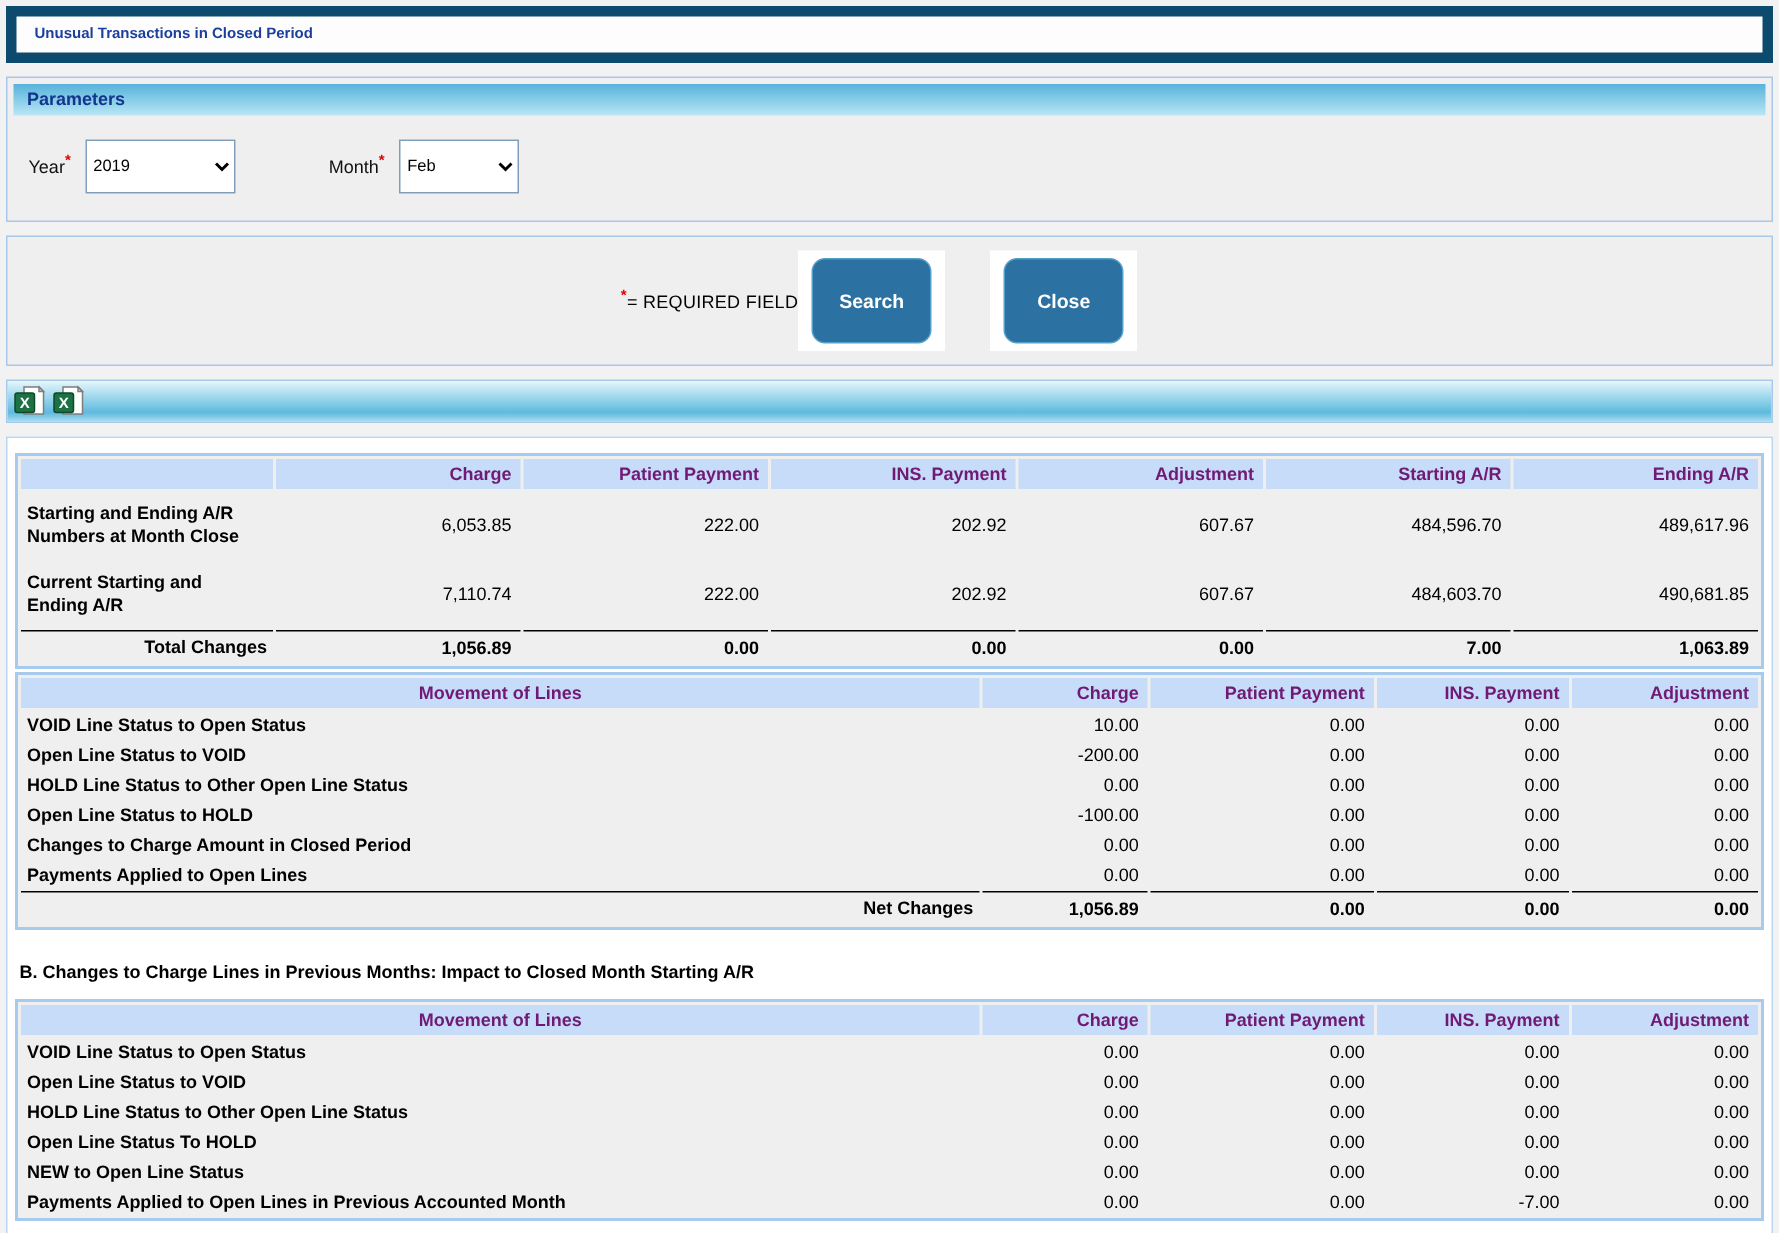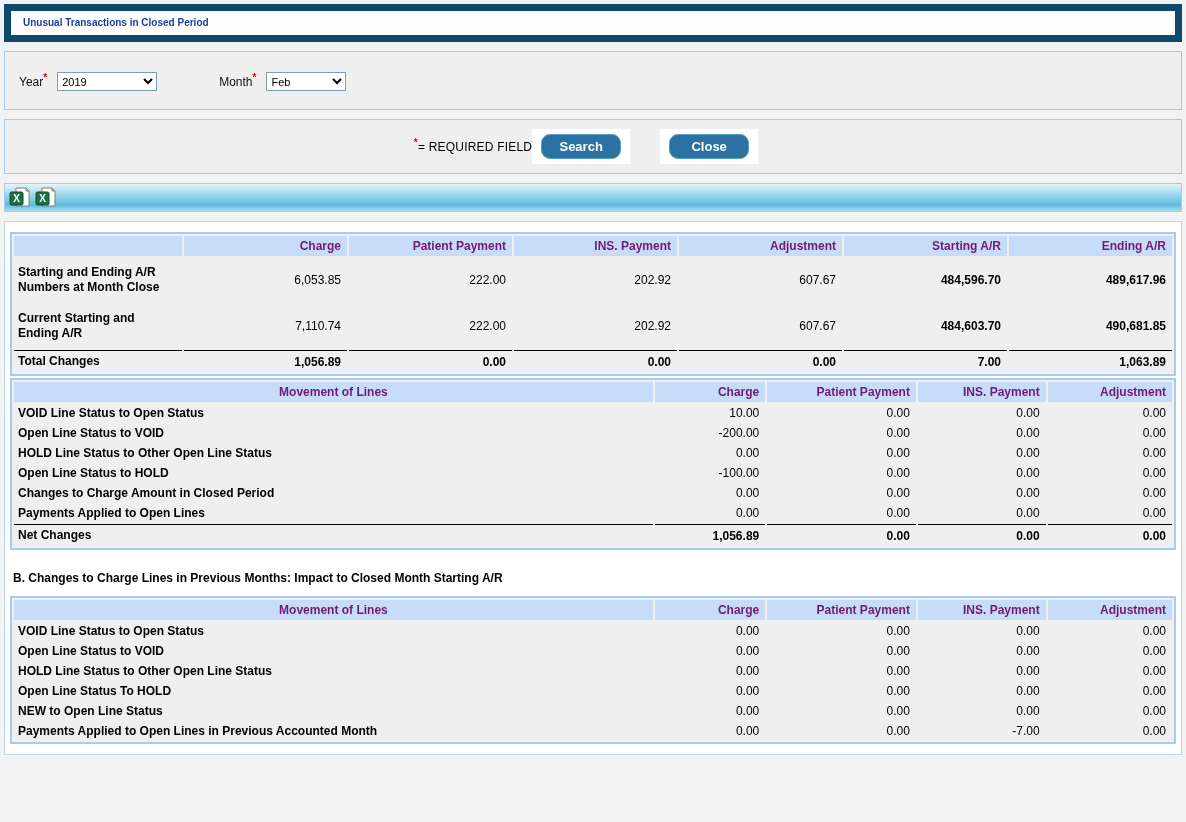--- a/index.html
+++ b/index.html
@@ -22,36 +22,36 @@
   .params { padding:4px; }
   .params-header {
     background:linear-gradient(180deg,#58b2dc 0%, #8ccfe9 55%, #b9e7f6 100%);
     color:#13368c; font-weight:bold; font-size:12px; padding:3px 9px 4px;
   }
   .params-body { display:flex; align-items:center; padding:16px 10px 14px; }
   .field-label { font-size:12px; color:#111; }
   .req-star { color:#e30000; font-weight:bold; vertical-align:super; font-size:10px; line-height:0; }
   select {
     font-family:"Liberation Sans", sans-serif; font-size:11px;
-    border:1px solid #7f9db9; background:#fff; height:19px;
+    border:1px solid #7f9db9; background:#fff; height:36px;
   }
   .year-select { width:100px; margin-left:10px; }
   .month-select { width:80px; margin-left:10px; }
   .month-label { margin-left:62px; }
 
   
   .required-row {
     display:flex; align-items:center; justify-content:center;
     padding:9px 10px; 
   }
   .required-note { font-size:12px; letter-spacing:0.2px; }
   .btn-area { display:flex; gap:30px; margin-right:14px; }
   .btn-wrap { background:#fff; padding:5px 9px; }
   .btn {
-    display:block; width:80px; padding:4px 0; text-align:center;
+    display:block; width:80px; padding:20px 0; text-align:center;
     background:#2b71a2; color:#fff; font-weight:bold; font-size:13px;
     font-family:"Liberation Sans", sans-serif;
     border:1px solid #55a0c8; border-radius:9px; cursor:pointer;
   }
 
   
   .toolbar {
     margin:0 4px 9px; border:1px solid #a9c9ea; height:29px;
     background:linear-gradient(180deg,#e6f6fb 0%, #a5dbee 35%, #5fbade 78%, #a9dcee 100%);
     display:flex; align-items:center; gap:4px; padding:0 4px;
@@ -64,32 +64,33 @@
   table { width:100%; border-collapse:separate; border-spacing:2px; table-layout:fixed; }
   th {
     background:#c6dcf8; color:#701a75; font-size:12px; font-weight:bold;
     padding:3px 6px; text-align:right; overflow:hidden; white-space:nowrap;
   }
   th.center { text-align:center; }
   th.blank { text-align:left; }
   td { font-size:12px; overflow:hidden; }
   td.lbl { font-weight:bold; padding:2px 4px; line-height:1.25; }
   td.num { text-align:right; padding:2px 6px; white-space:nowrap; }
-  td.b { font-weight:bold; }
+  td.b { font-weight:normal; }
   tr.tall td { padding-top:7px; padding-bottom:7px; }
-  tr.total td { border-top:1px solid #000; font-weight:bold; padding-top:3px; padding-bottom:3px; }
+  tr.total td { border-top:1px solid #000; font-weight:bold; padding-top:3px; padding-bottom:3px;text-align:right; }
   tr.slim td { padding-top:1.5px; padding-bottom:1.5px; }
   .section-heading { font-weight:bold; font-size:12px; color:#000; margin:21px 5px 11px; }
 </style>
 </head>
 <body>
 
 <div class="title-bar">Unusual Transactions in Closed Period</div>
 
 <div class="panel params">
+  <div class="params-header">Parameters</div>
   <div class="params-body">
     <span class="field-label"><span>Year</span><span class="req-star">*</span></span>
     <select class="year-select">
       <option>2019</option>
     </select>
     <span class="field-label month-label"><span>Month</span><span class="req-star">*</span></span>
     <select class="month-select">
       <option>Feb</option>
     </select>
   </div>

